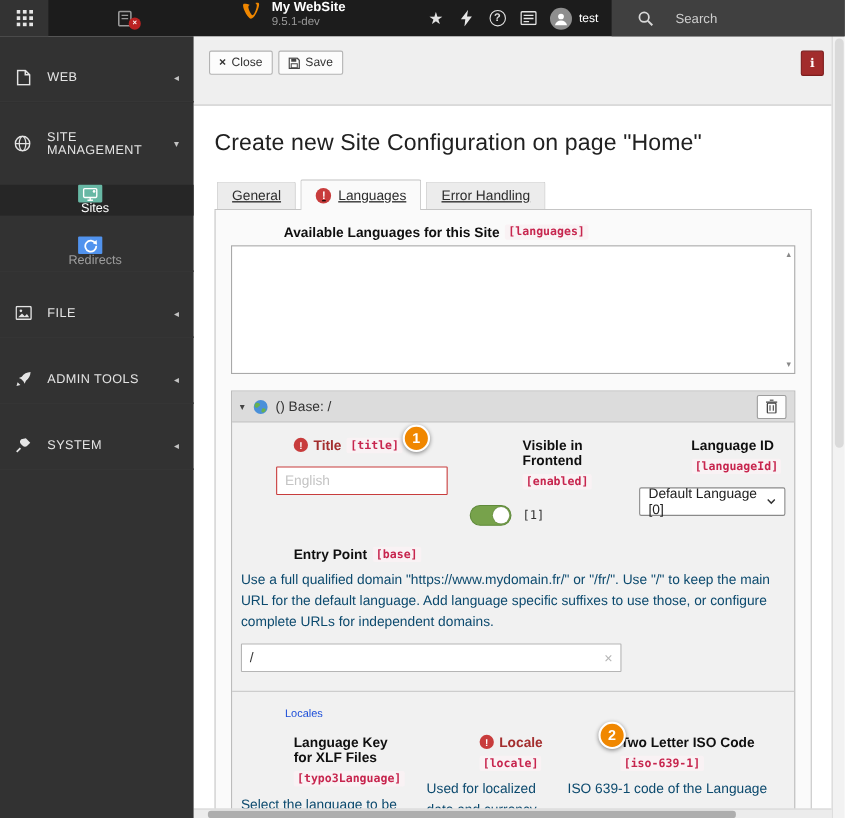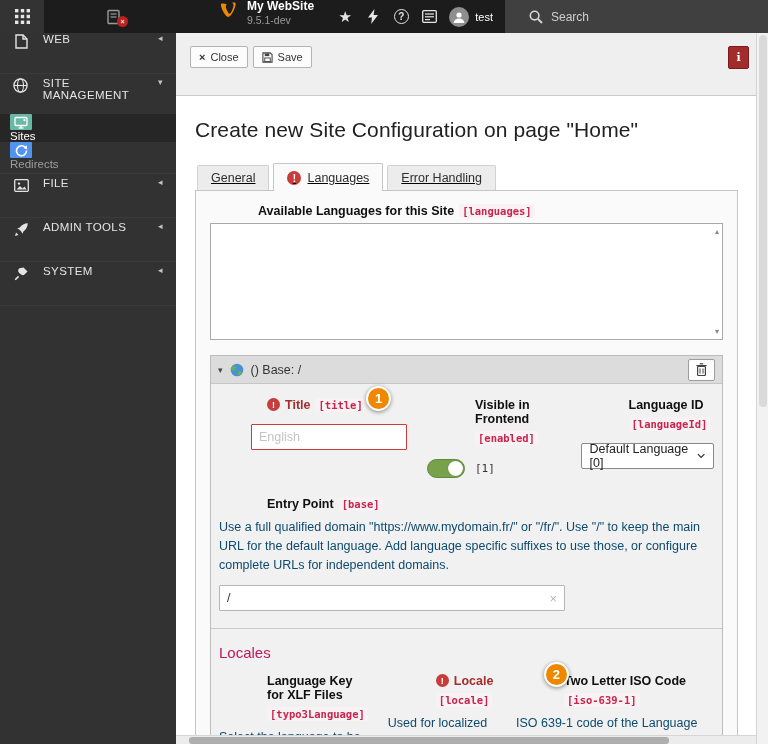--- a/index.html
+++ b/index.html
@@ -18,29 +18,29 @@
     background:#b22; color:#fff; font-size:7px; line-height:11px; text-align:center; font-weight:bold; }
   .tb-logo { margin-left:84px; display:flex; align-items:center; }
   .tb-name { margin-left:9px; line-height:1.15; }
   .tb-name .t { font-size:12px; font-weight:bold; color:#fff; }
   .tb-name .v { font-size:10.5px; color:#9a9a9a; }
   .tb-right { margin-left:auto; display:flex; align-items:center; height:33px; }
   .tb-ic { width:28px; height:33px; display:flex; align-items:center; justify-content:center; color:#e3e3e3; }
   .tb-user { display:flex; align-items:center; gap:6px; padding:0 12px 0 6px; height:33px; }
   .tb-user .uname { font-size:11px; color:#fff; }
   .avatar { width:20px; height:20px; border-radius:50%; background:#8e8e8e; display:flex; align-items:center; justify-content:center; overflow:hidden; }
-  .tb-search { width:263px; height:33px; background:#404040; display:flex; align-items:center; gap:8px; padding-left:24px; }
+  .tb-search { width:212px; height:33px; background:#404040; display:flex; align-items:center; gap:20px; padding-left:24px; }
   .tb-search input { background:transparent; border:none; outline:none; color:#d8d8d8; font-size:12px; width:140px;
     font-family:"Liberation Sans",sans-serif; }
   .tb-search input::placeholder { color:#cfcfcf; }
   .help-circle { width:15px; height:15px; border:1.4px solid #e3e3e3; border-radius:50%; font-size:10px;
     display:flex; align-items:center; justify-content:center; color:#e3e3e3; font-weight:bold; }
   
   .sidebar { position:absolute; top:33px; left:0; width:176px; bottom:0; background:#323232; z-index:15; }
-  .mm-row { display:flex; align-items:flex-start; padding:0 13px; color:#e4e4e4; cursor:default; }
+  .mm-row { display:flex; align-items:center; padding:0 13px; color:#e4e4e4; cursor:default;margin-top:19px; }
   .mm-section { height:37px; font-size:11.5px; letter-spacing:.4px; }
   .mm-sep { height:1px; background:#272727; border-bottom:1px solid #3b3b3b; margin:3px 0; }
   .mm-icon { width:16px; height:16px; margin-right:14px; display:flex; align-items:center; justify-content:center; }
   .mm-caret { margin-left:auto; font-size:9px; color:#c3c3c3; }
   .mm-child { height:28px; font-size:11.5px; padding-left:10px; color:#9d9d9d;flex-direction:column; }
   .mm-child.active { background:#262626; color:#fff; }
   .mm-tile { width:22px; height:22px; border-radius:1px; margin-right:9px; display:flex; align-items:center; justify-content:center; }
   
   .content { position:absolute; top:33px; left:176px; right:0; bottom:0; background:#fff; z-index:5; }
   .v-scroll { position:absolute; top:0; right:0; bottom:0; width:12px; background:#f2f2f2; border-left:1px solid #d4d4d4; z-index:1; }
@@ -88,21 +88,21 @@
   .toggle { width:38px; height:19px; background:#77a24b; border:1px solid #5f8a3a; border-radius:10px; position:relative; display:inline-block; vertical-align:middle; }
   .toggle .knob { position:absolute; right:1px; top:1px; width:15px; height:15px; border-radius:50%; background:#fff; box-shadow:0 0 1px rgba(0,0,0,.4); }
   .mono { font-family:"DejaVu Sans Mono", monospace; font-size:11px; color:#333; }
   .fake-select { height:26px; background:#fff; border:1px solid #8a8a8a; border-radius:2px; display:flex;
     align-items:center; justify-content:space-between; padding:0 8px; font-size:12.5px; color:#222; }
   .desc { font-size:12.5px; color:#0c4a6e; line-height:1.5; margin-top:7px; }
   .input-wrap { height:26px; background:#fff; border:1px solid #b5b5b5; border-radius:1px; display:flex; align-items:center; padding:0 7px; }
   .input-wrap input { flex:1; border:none; outline:none; font-size:12.5px; color:#333; background:transparent; font-family:"Liberation Sans",sans-serif; }
   .clear-x { color:#b5b5b5; font-size:13px; }
   .section-divider { border:none; border-top:1px solid #c9c9c9; margin:17px -8px 15px; }
-  h2.sub { font-size:15px; font-weight:400; color:#be185d; margin-bottom:13px; }
+  h2.sub { font-size:10px; font-weight:400; color:#1d4ed8; margin-bottom:13px;margin-left:40px; }
   .step-badge { position:absolute; width:25px; height:25px; border-radius:50%; background:#f08700; border:2px solid #fff;
     box-shadow:0 1px 4px rgba(0,0,0,.45); color:#fff; font-weight:bold; font-size:13px; display:flex; align-items:center;
     justify-content:center; z-index:8; }
   .iso-box { margin-top:10px; width:198px; height:26px; background:#fff; border:1px solid #9a9a9a; display:flex;
     align-items:center; padding:0 8px; font-size:12.5px; color:#333; position:relative; z-index:7; }
   
   .h-scroll { position:absolute; left:0; right:12px; bottom:0; height:9px; background:#ececec; border-top:1px solid #d6d6d6; z-index:9; }
   .h-thumb { position:absolute; left:13px; top:1px; height:7px; width:480px; background:#aeaeae; border-radius:3px; }
 </style>
 </head>

